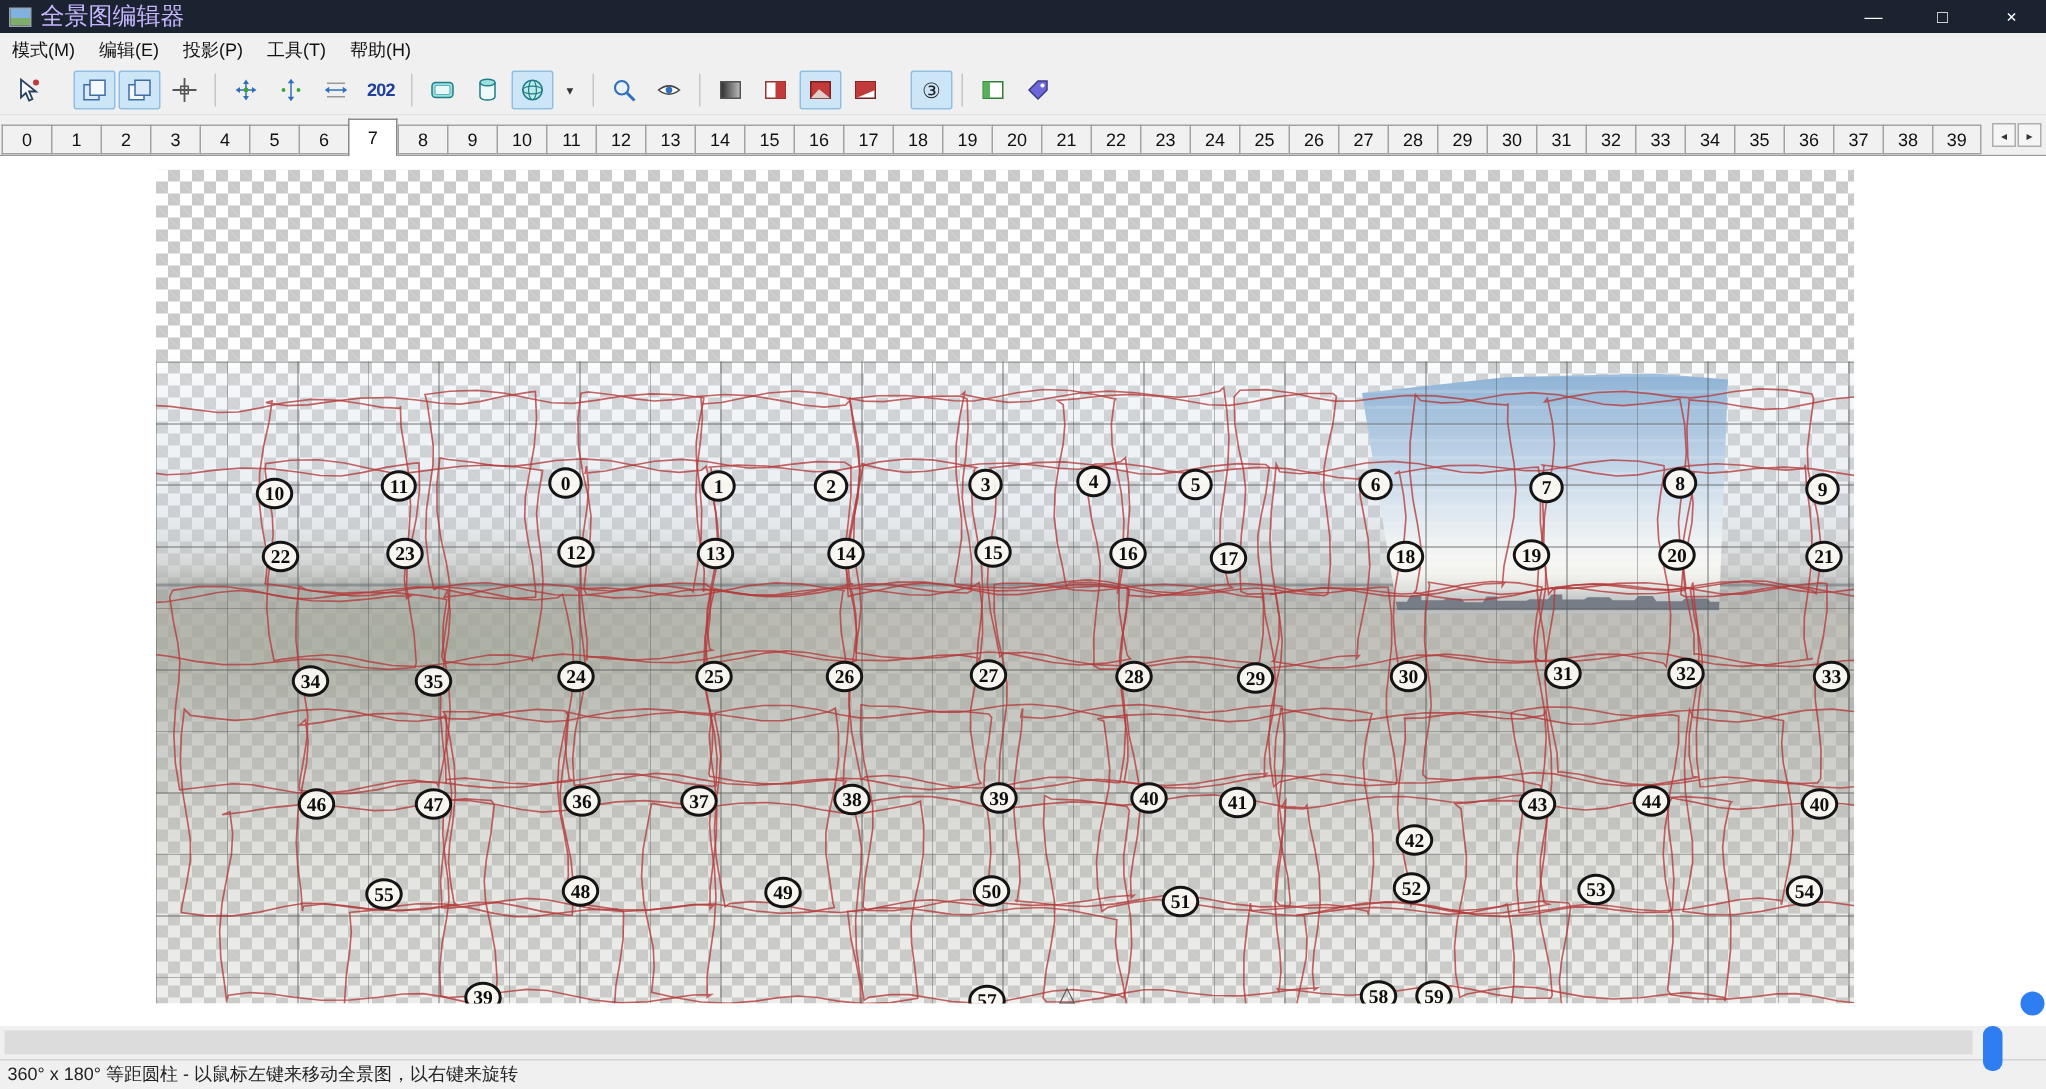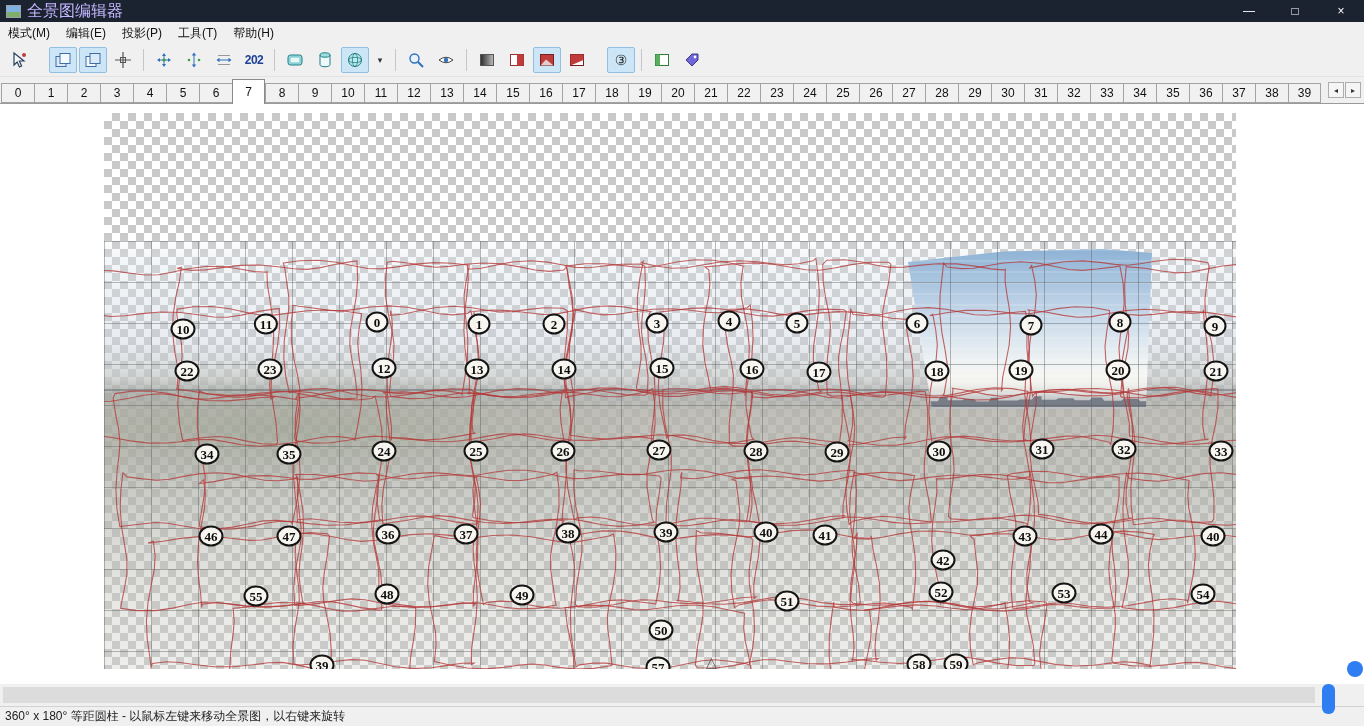--- a/index.html
+++ b/index.html
@@ -462,21 +462,21 @@
         <div class="marker" style="left: 562px; top: 419px;">39</div>
         <div class="marker" style="left: 662px; top: 419px;">40</div>
         <div class="marker" style="left: 721px; top: 422px;">41</div>
         <div class="marker" style="left: 839px; top: 421px; margin-top: 26px;">42</div>
         <div class="marker" style="left: 921px; top: 423px;">43</div>
         <div class="marker" style="left: 997px; top: 421px;">44</div>
         <div class="marker" style="left: 1109px; top: 423px;">40</div>
         <div class="marker" style="left: 152px; top: 483px;">55</div>
         <div class="marker" style="left: 283px; top: 481px;">48</div>
         <div class="marker" style="left: 418px; top: 482px;">49</div>
-        <div class="marker" style="left: 557px; top: 481px; margin-top: 36px;">50</div>
+        <div class="marker" style="left: 557px; top: 481px;">50</div>
         <div class="marker" style="left: 683px; top: 488px;">51</div>
         <div class="marker" style="left: 837px; top: 479px;">52</div>
         <div class="marker" style="left: 960px; top: 480px;">53</div>
         <div class="marker" style="left: 1099px; top: 481px;">54</div>
         <div class="marker" style="left: 218px; top: 552px;">39</div>
         <div class="marker" style="left: 554px; top: 554px;">57</div>
         <div class="marker" style="left: 815px; top: 551px;">58</div>
         <div class="marker" style="left: 852px; top: 551px;">59</div>
       </div>
   </div>

